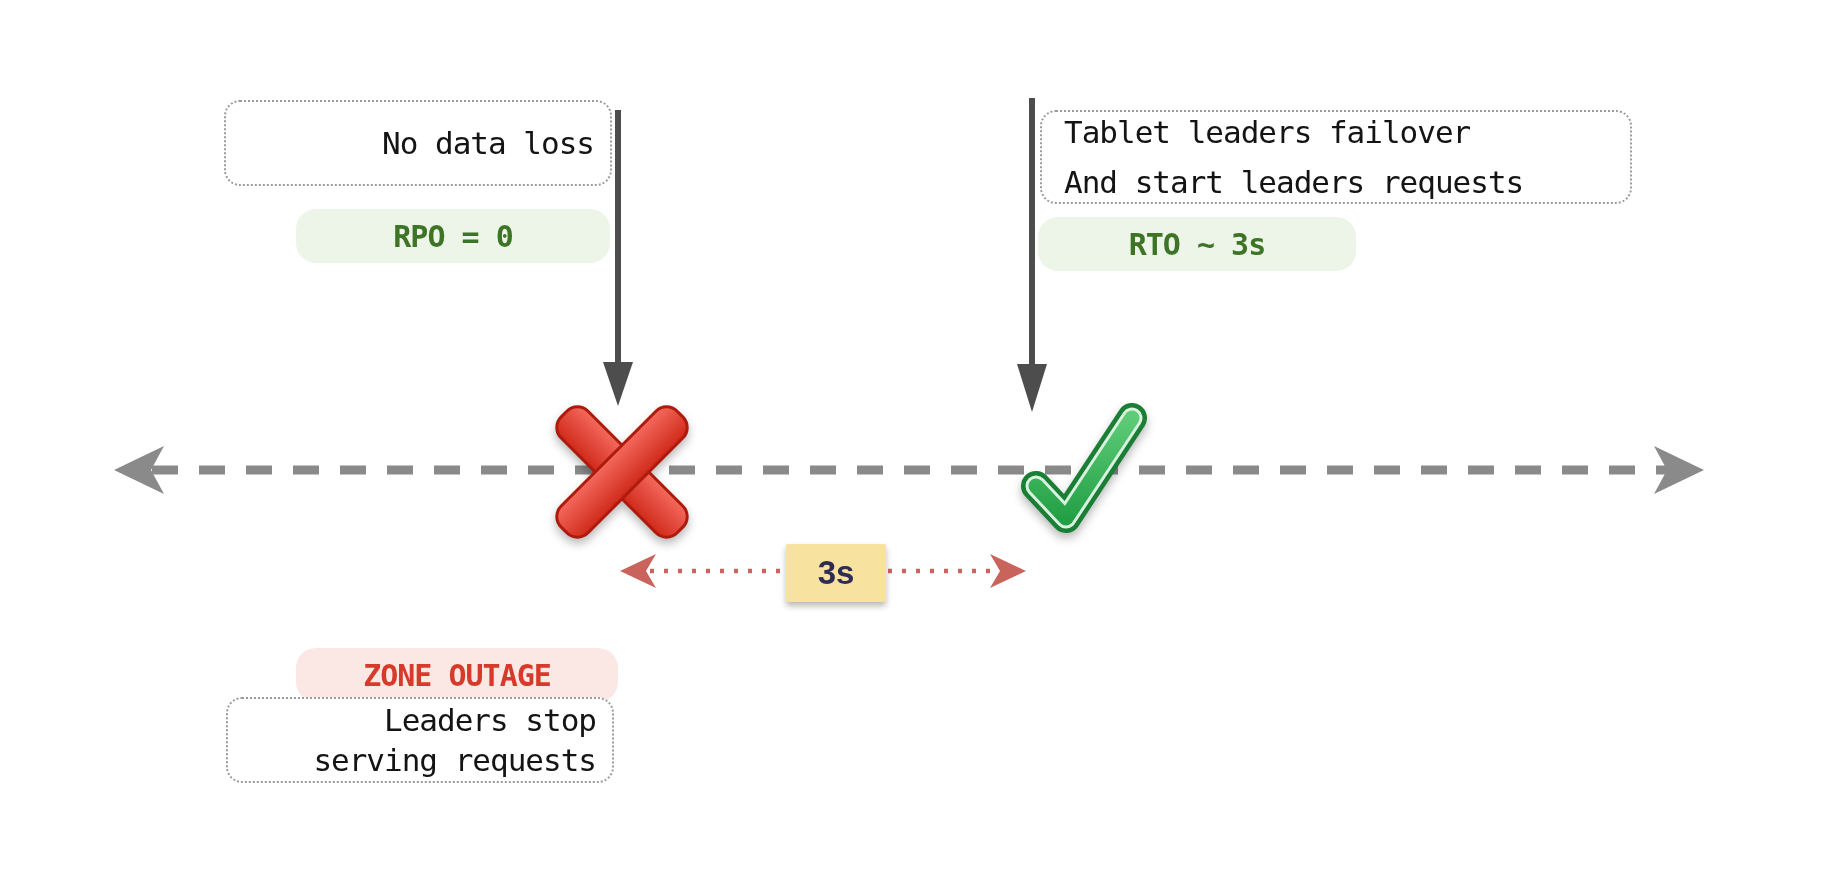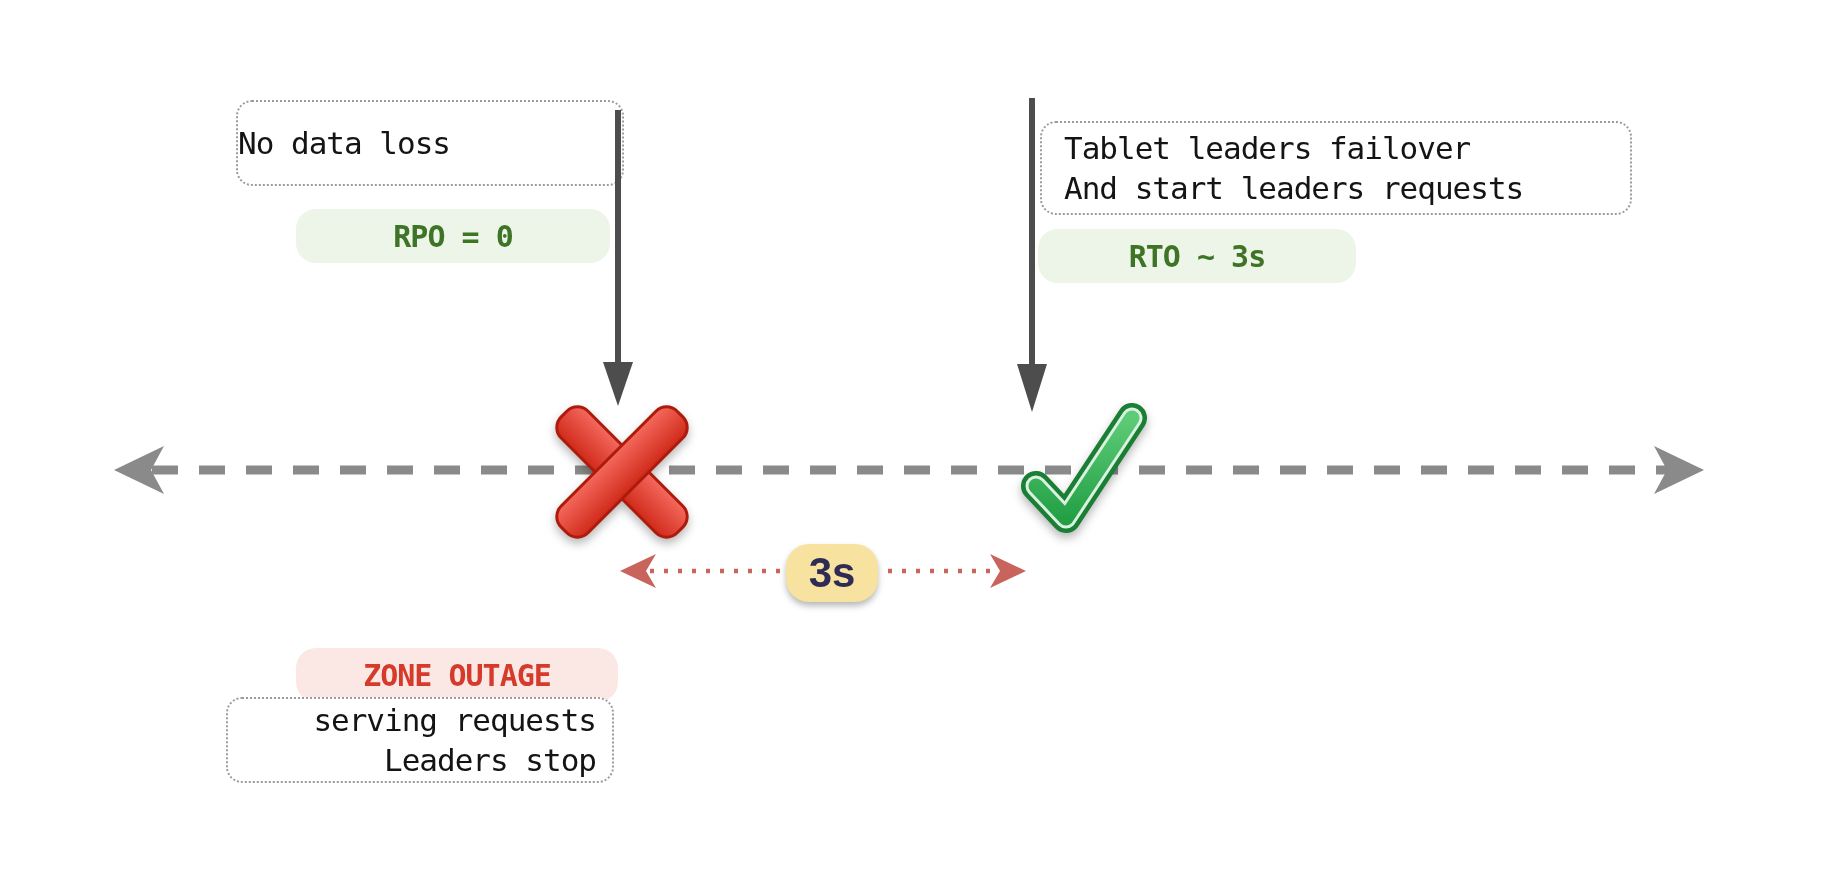--- a/index.html
+++ b/index.html
@@ -10,40 +10,40 @@
   .canvas * { box-sizing:border-box; }
 
   
   .note-box {
     position:absolute; border:2.5px dotted #9b9b9b; border-radius:16px;
     display:flex; flex-direction:column; justify-content:center;
     font-size:31px; line-height:40px; color:#141414; background:#ffffff;
     letter-spacing:-1px;
   }
   .note-box span { display:block; white-space:pre; }
-  .note-sync    { left:236px;  top:100px; width:388px; height:86px; text-align:left; padding-right:16px; }
-  .note-failover{ left:1040px; top:121px; width:592px; height:94px; text-align:left;  padding-left:22px; }
+  .note-sync    { left:224px;  top:100px; width:388px; height:86px; text-align:right; padding-right:16px; }
+  .note-failover{ left:1040px; top:110px; width:592px; height:94px; text-align:left;  padding-left:22px;justify-content:space-between; }
   .note-leaders { left:226px;  top:697px; width:388px; height:86px; text-align:right; padding-right:16px; }
 
   
   .badge {
     position:absolute; display:flex; align-items:center; justify-content:center;
     font-weight:bold; border-radius:20px; letter-spacing:-1px;
   }
   .badge-rpo  { left:296px;  top:209px; width:314px; height:54px;
                 background:var(--green-bg); color:var(--green-text); font-size:30px; }
   .badge-rto  { left:1038px; top:217px; width:318px; height:54px;
-                background:var(--green-bg); color:var(--green-text); font-size:30px;margin-top:12px; }
+                background:var(--green-bg); color:var(--green-text); font-size:30px; }
   .badge-zone { left:296px;  top:616px; width:322px; height:54px;
                 background:var(--red-bg);   color:var(--red-text);   font-size:30px;margin-top:32px; }
   .badge-3s   {
-    left:786px; top:544px; width:92px; height:58px; z-index:6;
+    left:786px; top:544px; width:100px; height:58px; z-index:6;
     background:var(--yellow-bg); color:var(--navy-text);
-    font-family:"Liberation Sans", sans-serif; font-size:42px; letter-spacing:0;
-    border-radius:23px; box-shadow:0 4px 6px rgba(0,0,0,0.28);
+    font-family:"Liberation Sans", sans-serif; font-size:33px; letter-spacing:0;
+    border-radius:2px; box-shadow:0 4px 6px rgba(0,0,0,0.28);
   }
 
   
   svg.layer { position:absolute; overflow:visible; }
   .timeline-svg   { left:0px;    top:440px; z-index:1; }
   .v-arrow        { z-index:3; }
   .v-arrow-outage   { left:600px;  top:110px; }
   .v-arrow-recovery { left:1014px; top:98px;  }
   .span-arrow-svg { left:598px;  top:548px; z-index:5; }
   .mark-svg       { z-index:4; filter:drop-shadow(0 5px 5px rgba(0,0,0,0.28)); }
@@ -122,17 +122,17 @@
     <line class="span-dots" x1="52" y1="23" x2="396" y2="23"></line>
     <polygon class="span-head" points="22,23 58,6 48,23 58,40"></polygon>
     <polygon class="span-head" points="428,23 392,6 402,23 392,40"></polygon>
   </svg>
 
   <div class="badge badge-3s">3s</div>
 
   <div class="badge badge-zone">ZONE OUTAGE</div>
 
   <div class="note-box note-leaders">
+    <span>Leaders stop</span>
     <span>serving requests</span>
-    <span>Leaders stop</span>
   </div>
 
 </div>
 
 </body></html>

